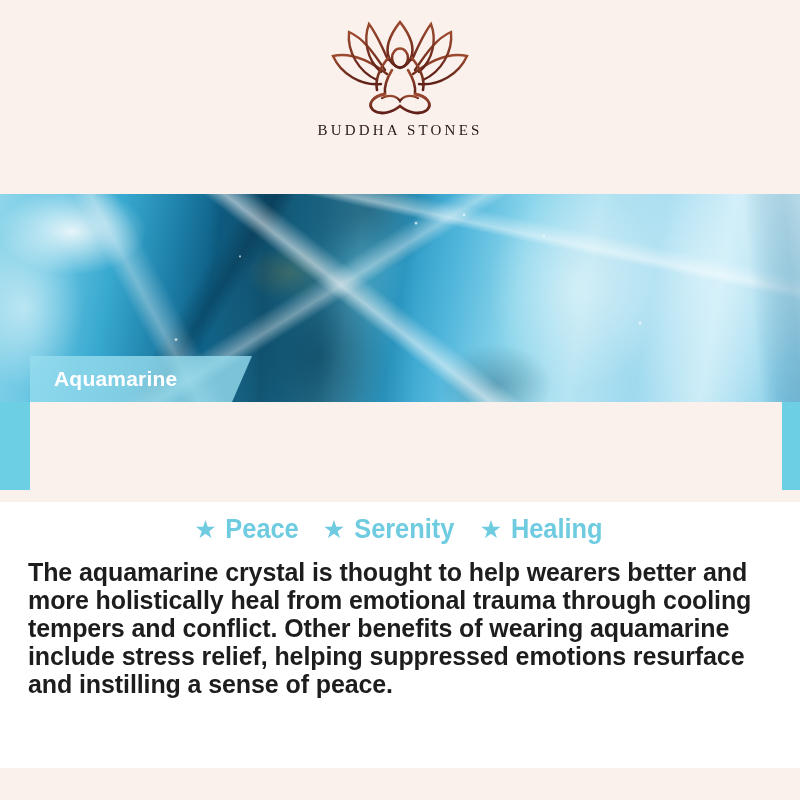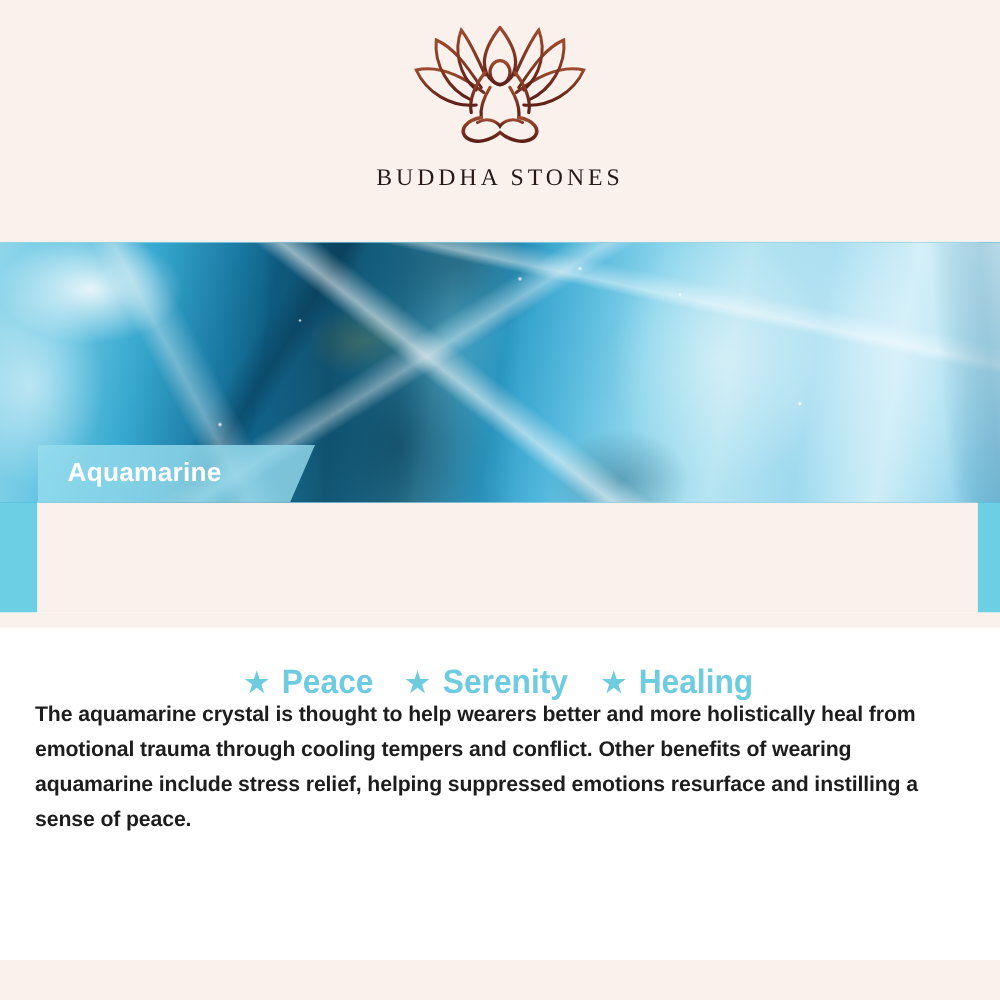--- a/index.html
+++ b/index.html
@@ -38,23 +38,23 @@
   #header {
     position:absolute; top:0; left:0; width:800px; height:194px;
     background:#faf0ec;
   }
   .logo-wrap {
     position:absolute; top:18px; left:50%; transform:translateX(-50%);
     width:300px; text-align:center;
   }
   .logo-mark { display:block; margin:0 auto; }
   .logo-word {
-    margin-top:16px;
+    margin-top:6px;
     font-family:"Liberation Serif", serif;
-    font-size:19px;
+    font-size:15px;
     letter-spacing:3.2px;
     color:#2a1a16;
     font-weight:400;
   }
 
   
   .title-plaque {
     position:absolute; top:143px; left:163px; width:462px; height:51px;
     background:#fdf8f6;
     display:flex; align-items:center; justify-content:center;
@@ -142,39 +142,39 @@
     position:absolute; top:490px; left:0; width:800px; height:278px;
     background:#ffffff;
   }
   .panel-top-tint {
     position:absolute; top:0; left:0; width:800px; height:12px;
     background:#faf0ec;
   }
 
   .keywords {
     position:absolute; top:24px; left:0; width:800px;
-    text-align:center; white-space:nowrap;margin-top:16px;
+    text-align:center; white-space:nowrap;
   }
   .kw {
     display:inline-block;
     font-size:27px; font-weight:bold; color:#6ecbe0;
     transform:scaleX(.94);
     vertical-align:middle;
   }
   .kw-star {
     display:inline-block;
     font-size:25px; color:#6ecbe0;
     vertical-align:middle;
     margin-right:6px;
   }
   .kw-group { display:inline-block; margin:0 11px; }
 
   .body-copy {
     position:absolute; top:68px; left:28px; width:748px;
-    font-size:17px; font-weight:bold; color:#1d1d1d;
+    font-size:25px; font-weight:bold; color:#1d1d1d;
     line-height:28px;
     letter-spacing:-.1px;
   }
 
   .footer-strip {
     position:absolute; left:0; top:768px; width:800px; height:32px;
     background:#faf0ec;
   }
 </style>
 </head>

